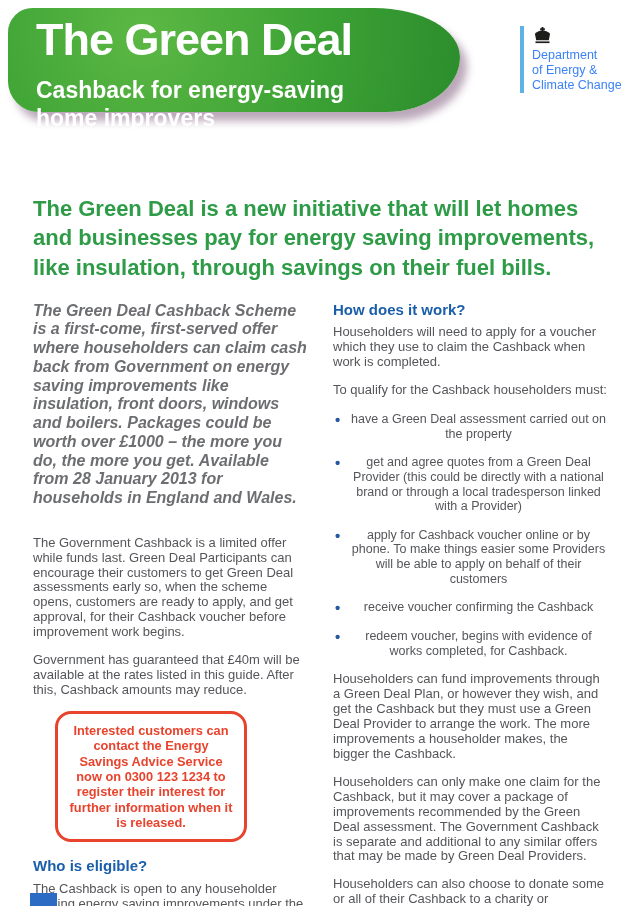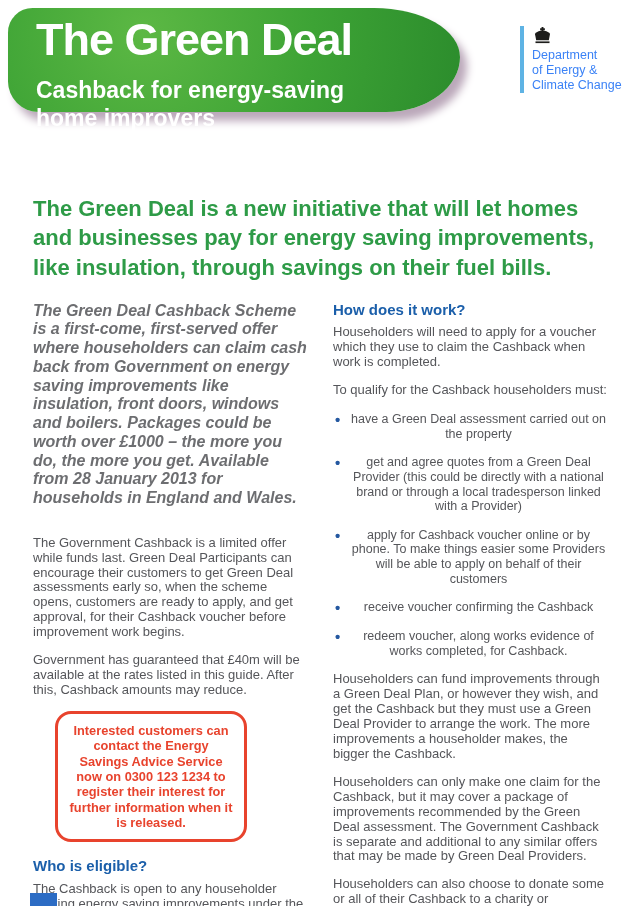--- a/index.html
+++ b/index.html
@@ -93,21 +93,21 @@
 
   <div class="col">
     <h2 class="section-heading">How does it work?</h2>
     <p class="body-p">Householders will need to apply for a voucher which they use to claim the Cashback when work is completed.</p>
     <p class="body-p">To qualify for the Cashback householders must:</p>
     <ul class="bullets">
       <li>have a Green Deal assessment carried out on the property</li>
       <li>get and agree quotes from a Green Deal Provider (this could be directly with a national brand or through a local tradesperson linked with a Provider)</li>
       <li>apply for Cashback voucher online or by phone. To make things easier some Providers will be able to apply on behalf of their customers</li>
       <li>receive voucher confirming the Cashback</li>
-      <li>redeem voucher, along works evidence of works completed, for Cashback.</li>
+      <li>redeem voucher, begins with evidence of works completed, for Cashback.</li>
     </ul>
     <p class="body-p">Householders can fund improvements through a Green Deal Plan, or however they wish, and get the Cashback but they must use a Green Deal Provider to arrange the work. The more improvements a householder makes, the bigger the Cashback.</p>
     <p class="body-p">Householders can only make one claim for the Cashback, but it may cover a package of improvements recommended by the Green Deal assessment. The Government Cashback is separate and additional to any similar offers that may be made by Green Deal Providers.</p>
     <p class="body-p">Householders can also choose to donate some or all of their Cashback to a charity or community interest company of their choice signed up with the scheme administrator.</p>
   </div>
 
 </div>
 
 <div class="footer-mark"></div>
 

